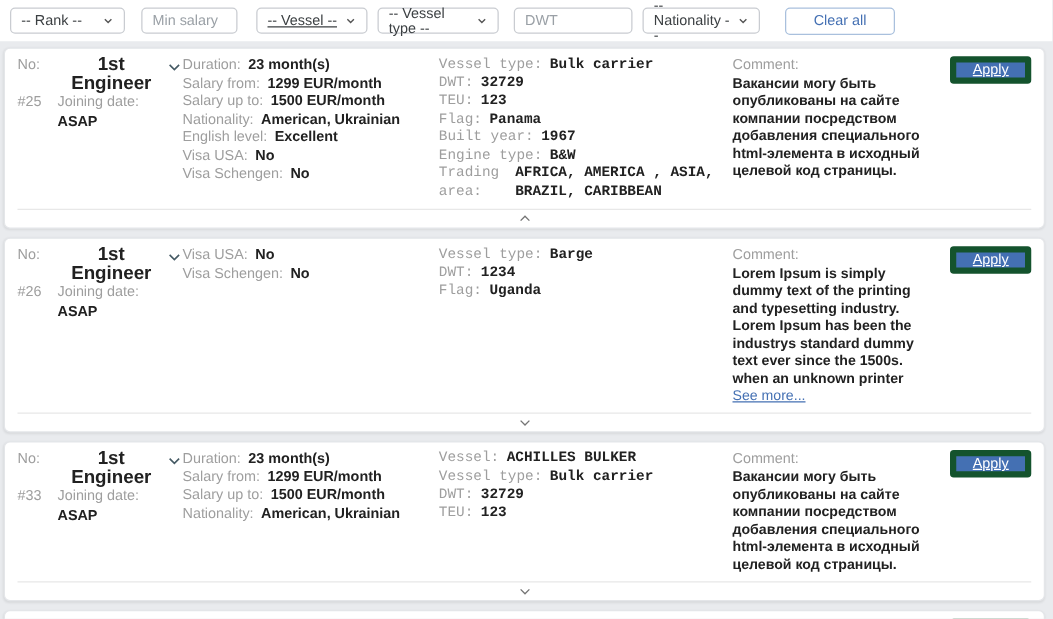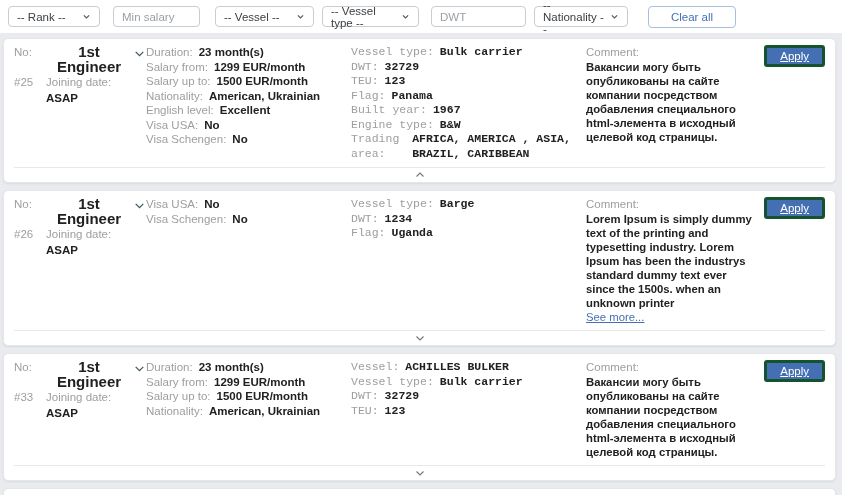--- a/index.html
+++ b/index.html
@@ -28,22 +28,22 @@
     display:flex;
     align-items:center;
     padding:0 8px;
   }
   .fselect { justify-content:space-between; cursor:pointer; }
   .fselect .chev-sm { margin-left:6px; flex:0 0 auto; display:flex; }
   .finput { color:#9aa0a6; }
   input.fctl::placeholder { color:#9aa0a6; }
   input.fctl { outline:none; }
   .w-rank { width:92px; margin-right:13px; }
-  .w-minsal { width:87px; margin-right:15px; }
-  .w-vessel { width:99px; margin-right:8px; }
+  .w-minsal { width:77px; margin-right:15px; }
+  .w-vessel { width:89px; margin-right:8px;text-decoration:underline; }
   .w-vtype { width:97px; margin-right:12px; }
   .w-dwt { width:95px; margin-right:8px; }
   .w-nat { width:94px; margin-right:20px; }
   .clear-btn {
     width:88px; height:22px;
     border:1px solid #a9c0dd;
     border-radius:4px;
     background:#fff;
     color:#4470b3;
     font-size:11.5px;
@@ -93,21 +93,21 @@
   .comment-text { font-weight:700; color:#212121; font-size:11.3px; line-height:14px; }
   .see-more {
     color:#4470b3; text-decoration:underline; cursor:pointer;
     display:inline-block; font-size:11.3px; line-height:13px;
   }
   .col-apply { flex:0 0 52px; display:flex; justify-content:flex-end; }
   .apply-btn {
     height:22px;
     padding:0 13px;
     background:#4470b3;
-    border:3px solid #14532d;
+    border:5px solid #14532d;
     border-radius:3px;
     color:#fff;
     text-decoration:underline;
     font-size:11.5px;
     cursor:pointer;
     font-family:inherit;
     align-self:flex-start;
   }
   .card-footer {
     border-top:1px solid #e8e8e8;

